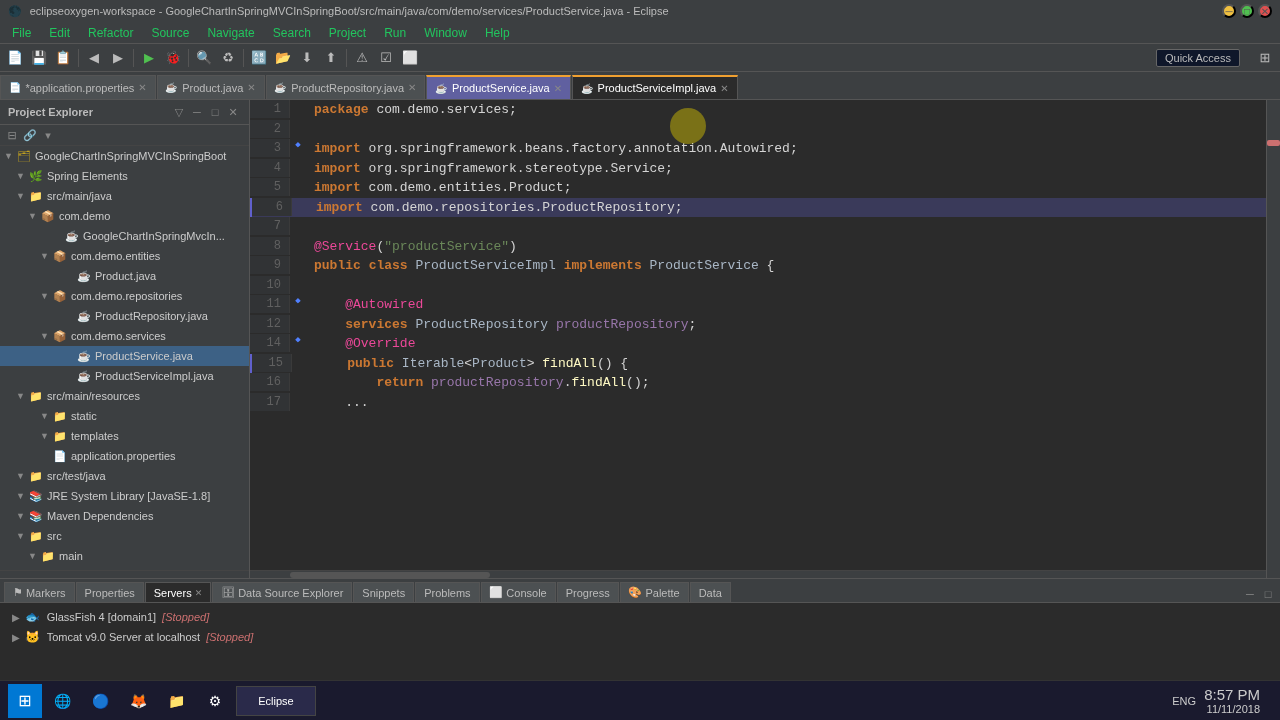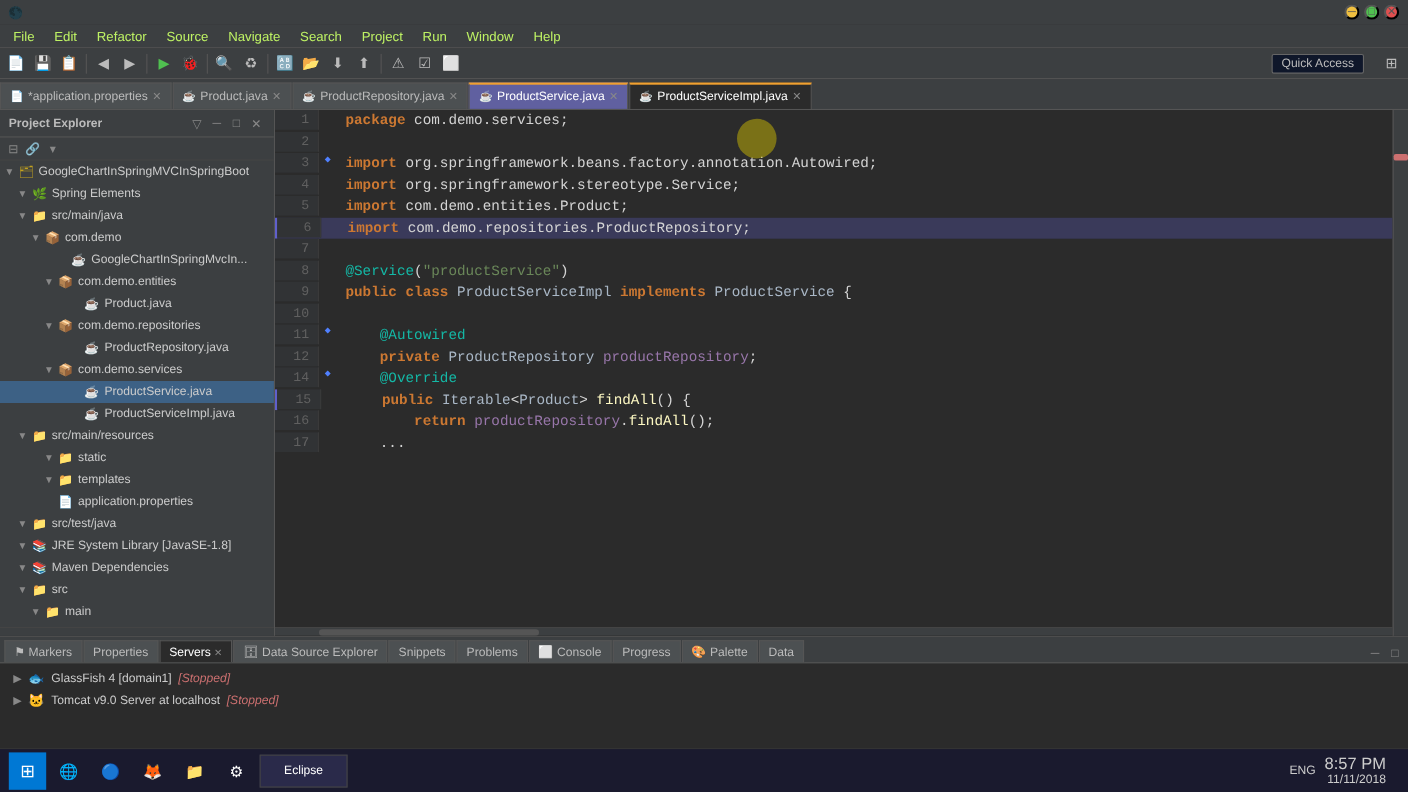--- a/index.html
+++ b/index.html
@@ -24,21 +24,21 @@
 
     
     #menu-bar {
       background: #3c3f41;
       height: 22px;
       display: flex;
       align-items: center;
       padding: 0 4px;
       border-bottom: 1px solid #555;
       font-size: 12px;
-      color: #bef264;
+      color: #22c55e;
       gap: 2px;
     }
     .menu-item {
       padding: 2px 8px;
       cursor: pointer;
       border-radius: 2px;
     }
 
     
     #toolbar {
@@ -208,21 +208,21 @@
     }
     .line-content {
       padding-left: 8px;
       white-space: pre;
       flex: 1;
     }
     .highlighted-line { background: #3a3a5a; }
     .kw { color: #cc7832; font-weight: bold; }
     .str { color: #6a8759; }
     .type { color: #a9b7c6; }
-    .annotation { color: #14b8a6; }
+    .annotation { color: #ec4899; }
     .method { color: #fef9c3; }
     .highlight-circle {
       position: absolute;
       width: 30px;
       height: 30px;
       background: rgba(200, 200, 0, 0.4);
       border-radius: 50%;
       top: 85px;
       left: 730px;
       pointer-events: none;
@@ -316,20 +316,21 @@
       height: 8px;
       background: #3c3f41;
       border-top: 1px solid #444;
     }
   </style>
 </head>
 <body>
 
 <div id="title-bar">
   <span>🌑</span>
+  <span style="flex:1; padding: 0 8px; overflow: hidden; text-overflow: ellipsis; white-space: nowrap;">eclipseoxygen-workspace - GoogleChartInSpringMVCInSpringBoot/src/main/java/com/demo/services/ProductService.java - Eclipse</span>
   <div id="title-bar-controls">
     <button class="tb-btn tb-min">─</button>
     <button class="tb-btn tb-max">□</button>
     <button class="tb-btn tb-close">✕</button>
   </div>
 </div>
 
 <div id="menu-bar">
   <div class="menu-item">File</div>
   <div class="menu-item">Edit</div>
@@ -641,21 +642,21 @@
 
       <div class="code-line">
         <span class="line-num">11</span>
         <span class="line-marker" style="color:#5080ff; font-size:9px;">◆</span>
         <span class="line-content">    <span class="annotation">@Autowired</span></span>
       </div>
 
       <div class="code-line">
         <span class="line-num">12</span>
         <span class="line-marker"></span>
-        <span class="line-content">    <span class="kw">private</span> <span class="type">ProductRepository</span> <span style="color:#9876aa;">productRepository</span>;</span>
+        <span class="line-content">    <span class="kw">services</span> <span class="type">ProductRepository</span> <span style="color:#9876aa;">productRepository</span>;</span>
       </div>
 
 
       <div class="code-line">
         <span class="line-num">14</span>
         <span class="line-marker" style="color:#5080ff; font-size:9px;">◆</span>
         <span class="line-content">    <span class="annotation">@Override</span></span>
       </div>
 
       <div class="code-line" style="border-left: 2px solid #6060cc;">

